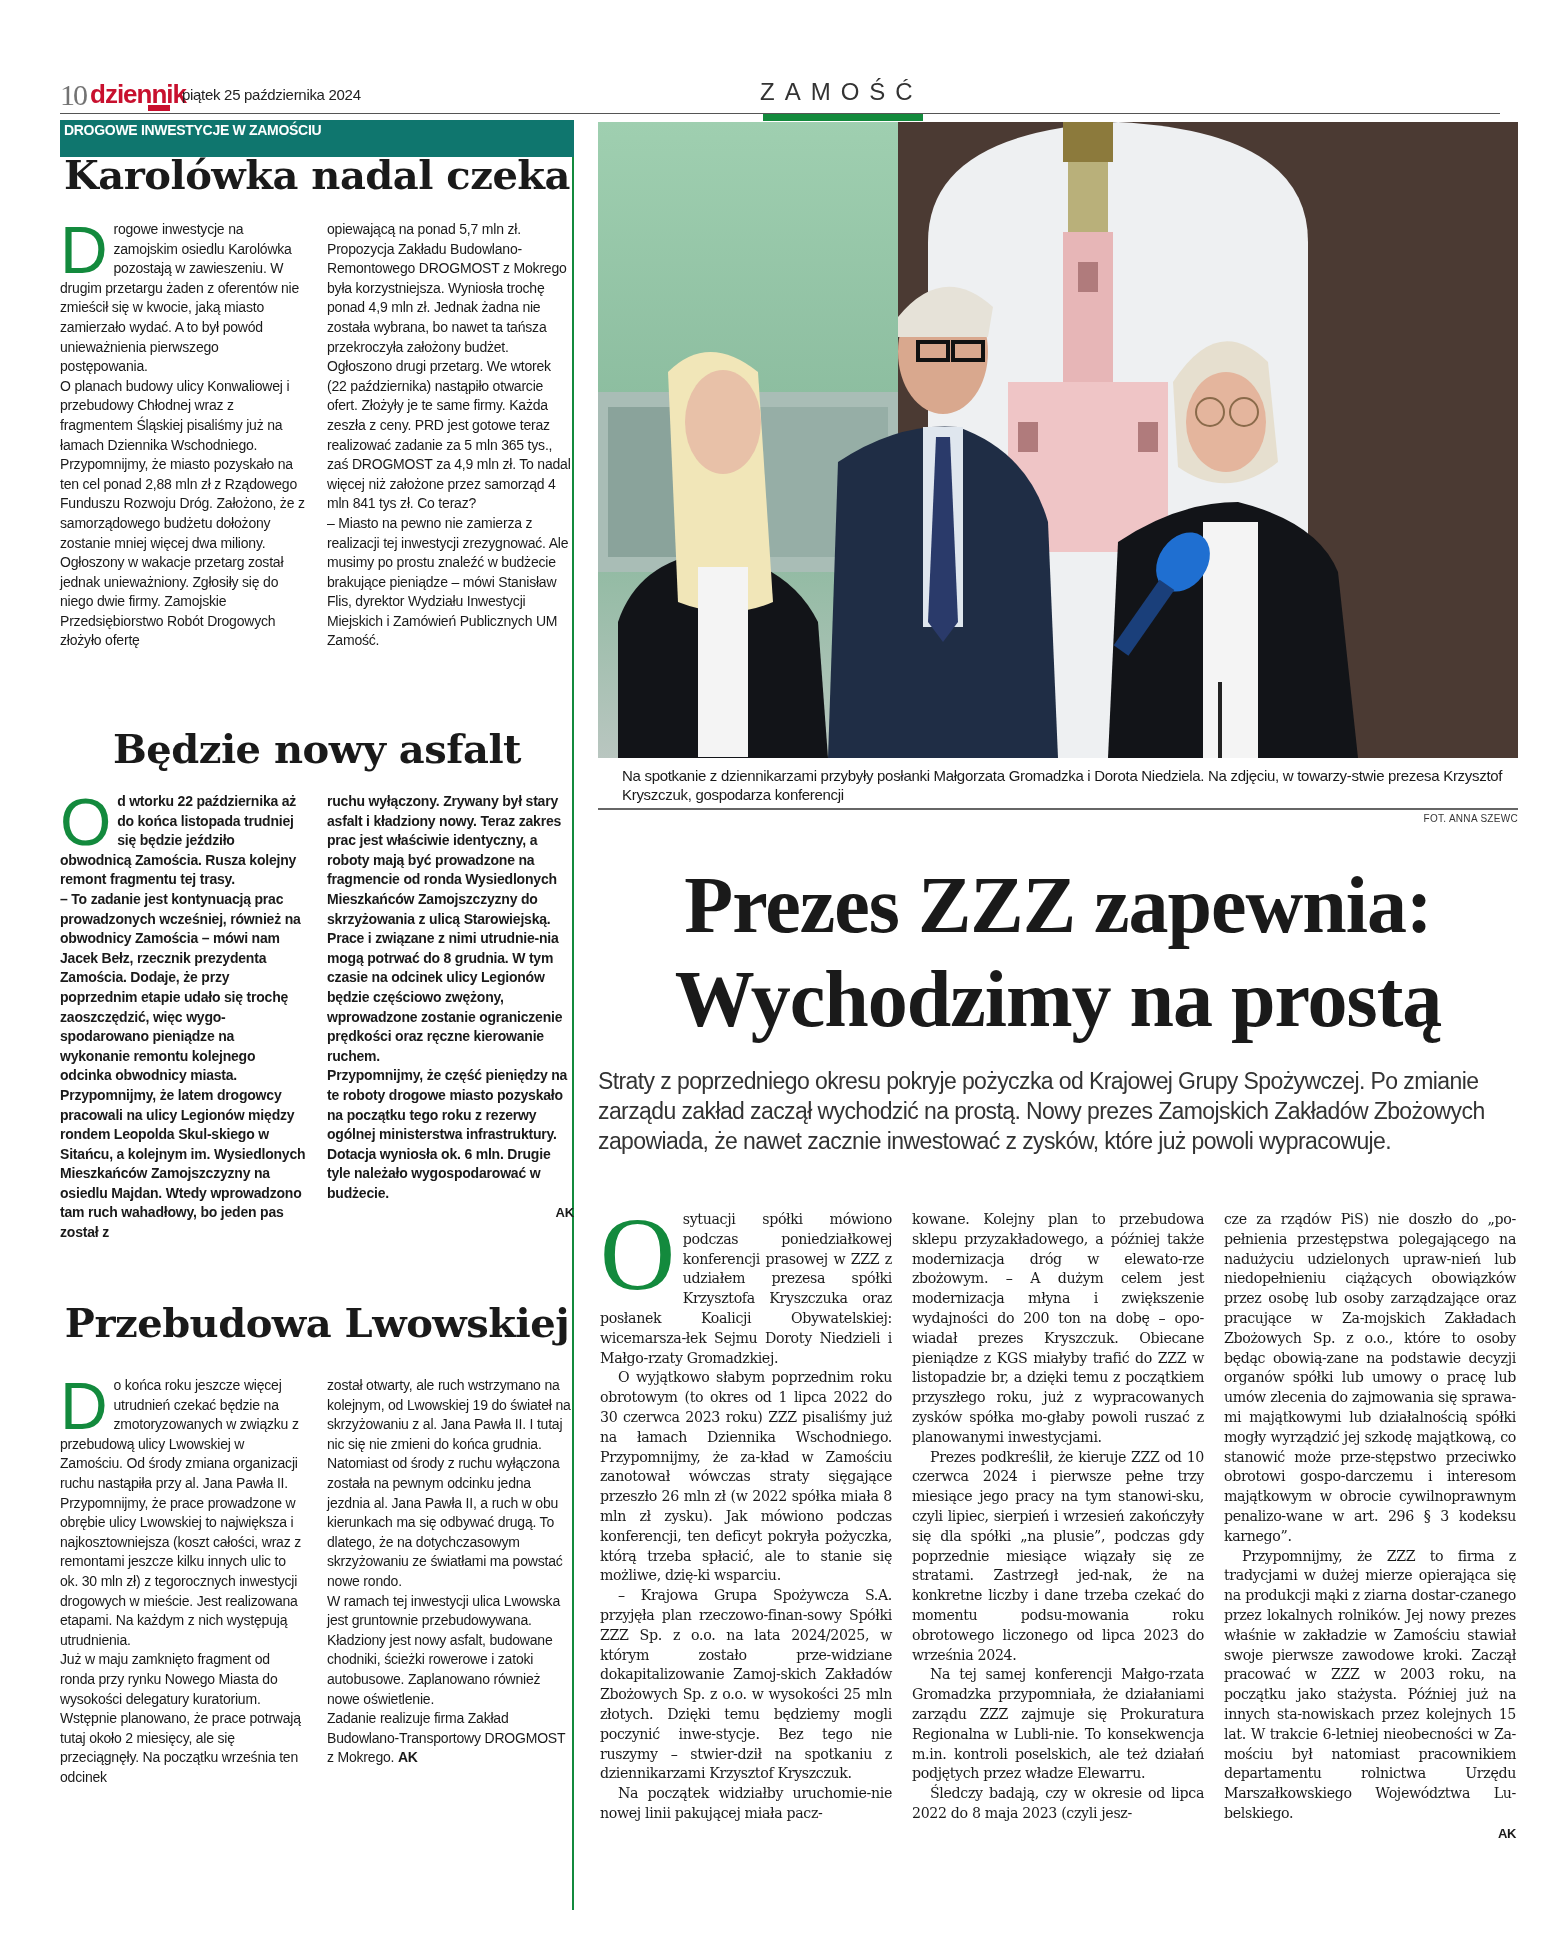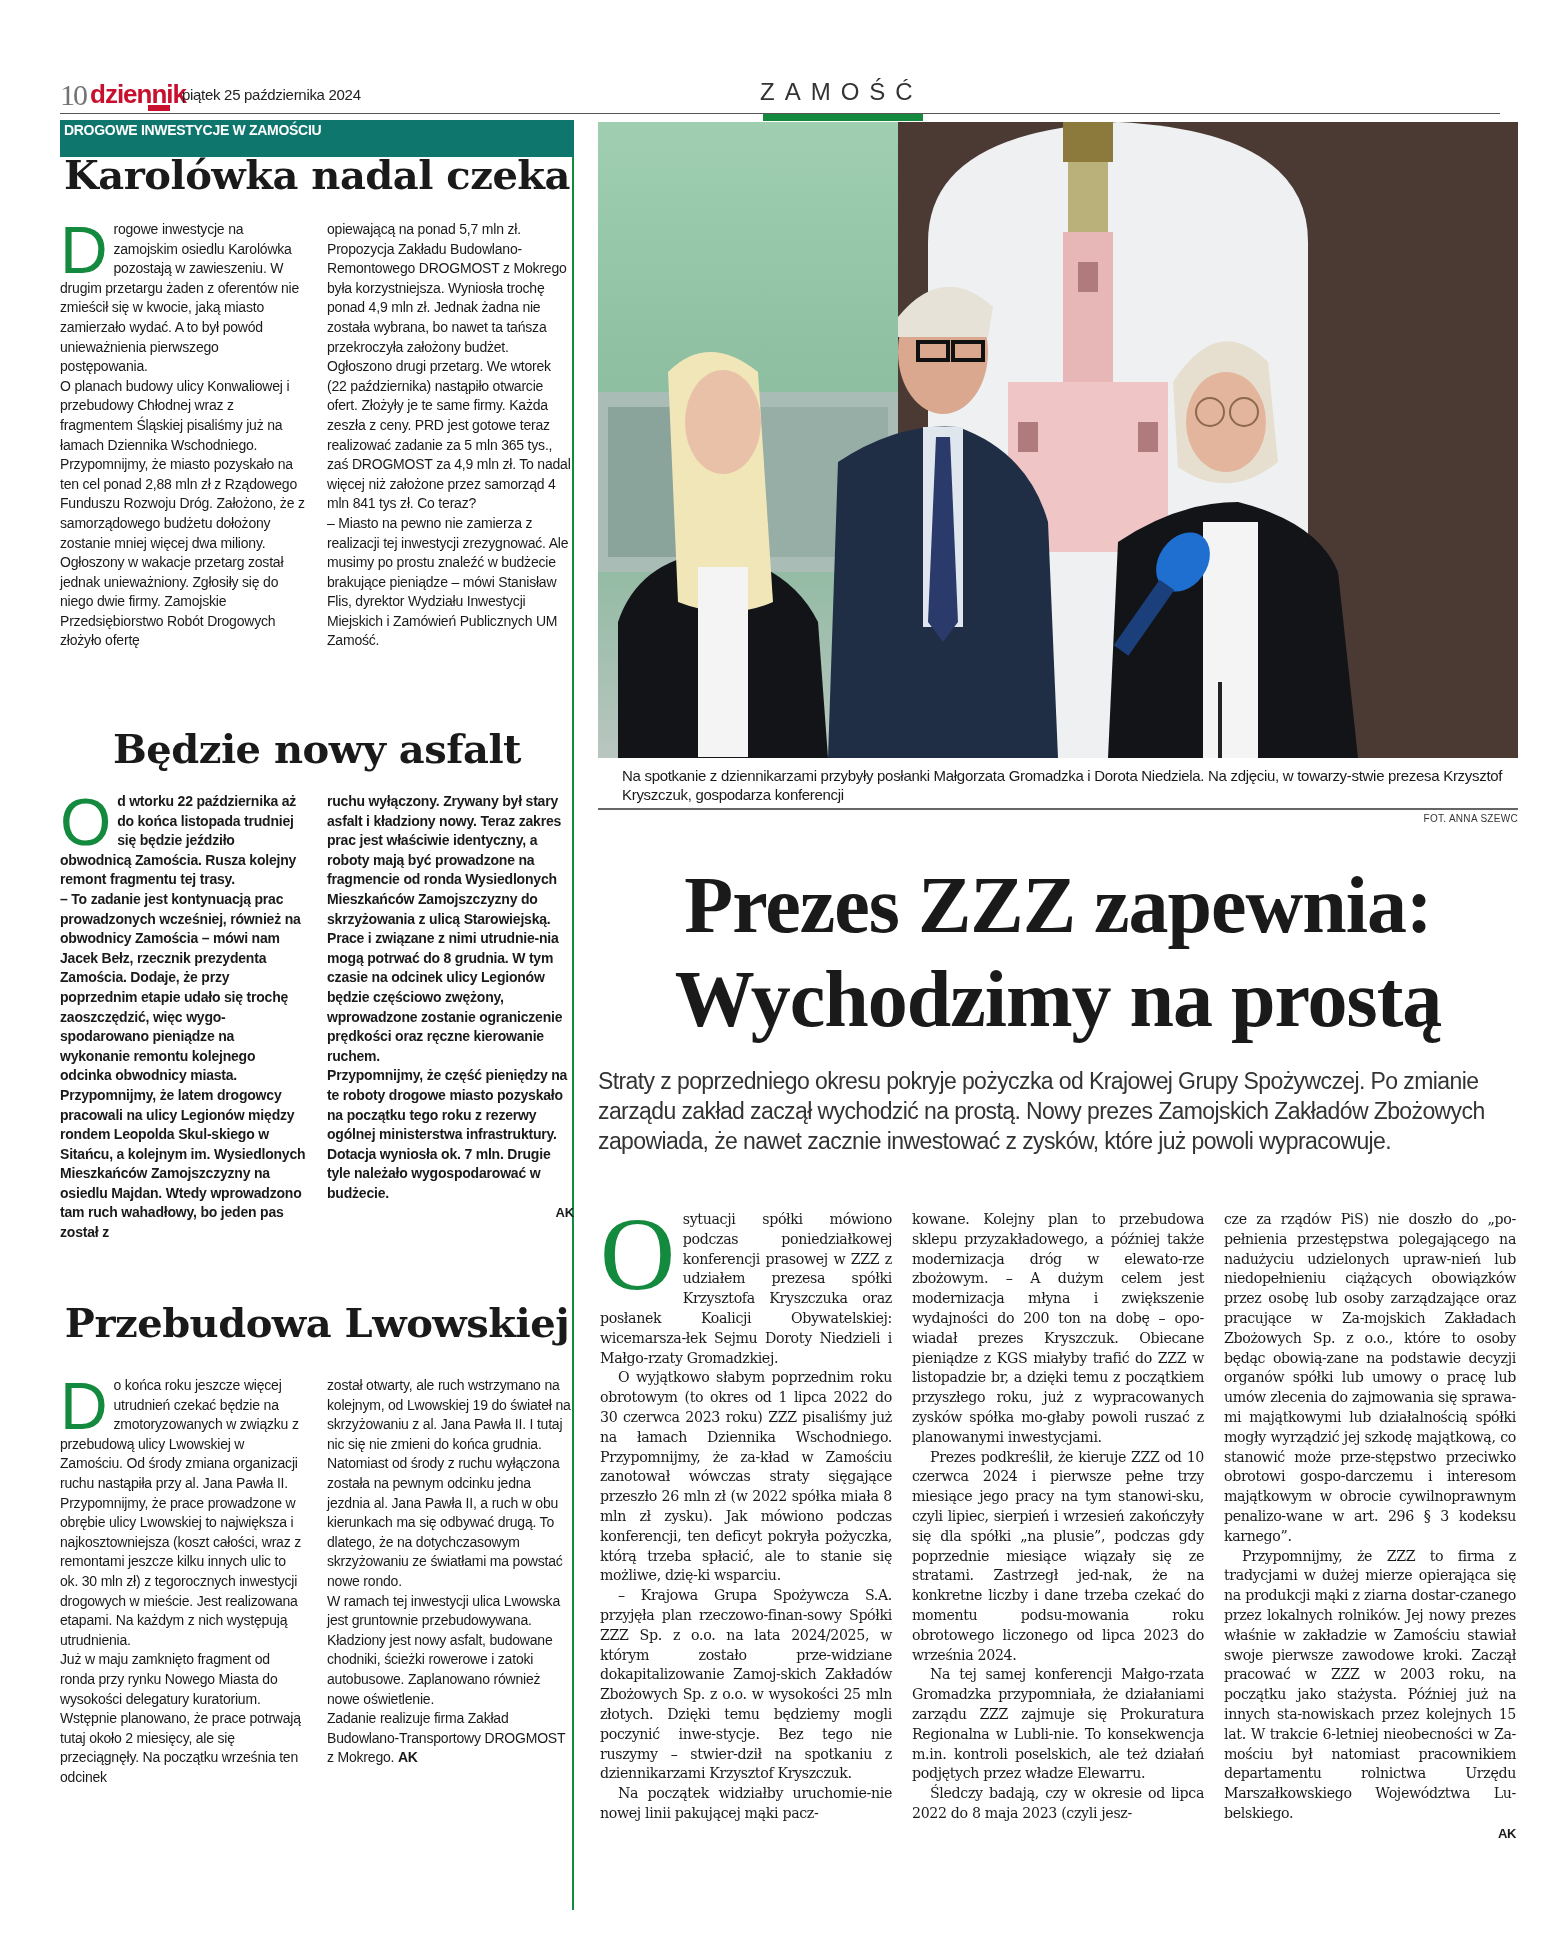--- a/index.html
+++ b/index.html
@@ -83,21 +83,21 @@
     <div class="cols2" style="margin-top:18px;">
       <div class="col bold">
         <span class="dropcap">O</span>
         <span class="para">d wtorku 22 października aż do końca listopada trudniej się będzie jeździło obwodnicą Zamościa. Rusza kolejny remont fragmentu tej trasy.</span>
         <span class="para"> – To zadanie jest kontynuacją prac prowadzonych wcześniej, również na obwodnicy Zamościa – mówi nam Jacek Bełz, rzecznik prezydenta Zamościa. Dodaje, że przy poprzednim etapie udało się trochę zaoszczędzić, więc wygo-spodarowano pieniądze na wykonanie remontu kolejnego odcinka obwodnicy miasta.</span>
         <span class="para">Przypomnijmy, że latem drogowcy pracowali na ulicy Legionów między rondem Leopolda Skul-skiego w Sitańcu, a kolejnym im. Wysiedlonych Mieszkańców Zamojszczyzny na osiedlu Majdan. Wtedy wprowadzono tam ruch wahadłowy, bo jeden pas został z</span>
       </div>
       <div class="col bold">
         <span class="para">ruchu wyłączony. Zrywany był stary asfalt i kładziony nowy. Teraz zakres prac jest właściwie identyczny, a roboty mają być prowadzone na fragmencie od ronda Wysiedlonych Mieszkańców Zamojszczyzny do skrzyżowania z ulicą Starowiejską.</span>
         <span class="para">Prace i związane z nimi utrudnie-nia mogą potrwać do 8 grudnia. W tym czasie na odcinek ulicy Legionów będzie częściowo zwężony, wprowadzone zostanie ograniczenie prędkości oraz ręczne kierowanie ruchem.</span>
-        <span class="para">Przypomnijmy, że część pieniędzy na te roboty drogowe miasto pozyskało na początku tego roku z rezerwy ogólnej ministerstwa infrastruktury. Dotacja wyniosła ok. 7 mln. Drugie tyle należało wygospodarować w budżecie.</span>
+        <span class="para">Przypomnijmy, że część pieniędzy na te roboty drogowe miasto pozyskało na początku tego roku z rezerwy ogólnej ministerstwa infrastruktury. Dotacja wyniosła ok. 6 mln. Drugie tyle należało wygospodarować w budżecie.</span>
         <div class="sign">AK</div>
       </div>
     </div>
   </div>
 
   <div class="story" style="top:1178px;">
     <h2 class="story-title">Przebudowa Lwowskiej</h2>
     <div class="cols2" style="margin-top:28px;">
       <div class="col">
         <span class="dropcap">D</span>
@@ -175,21 +175,21 @@
 </h1>
 
 <p class="lead">Straty z poprzedniego okresu pokryje pożyczka od Krajowej Grupy Spożywczej. Po zmianie zarządu zakład zaczął wychodzić na prostą. Nowy prezes Zamojskich Zakładów Zbożowych zapowiada, że nawet zacznie inwestować z zysków, które już powoli wypracowuje.</p>
 
 <div class="main-body">
   <div class="col">
     <span class="dropcap-big">O</span>
     <p>sytuacji spółki mówiono podczas poniedziałkowej konferencji prasowej w ZZZ z udziałem prezesa spółki Krzysztofa Kryszczuka oraz posłanek Koalicji Obywatelskiej: wicemarsza-łek Sejmu Doroty Niedzieli i Małgo-rzaty Gromadzkiej.</p>
     <p class="indent">O wyjątkowo słabym poprzednim roku obrotowym (to okres od 1 lipca 2022 do 30 czerwca 2023 roku) ZZZ pisaliśmy już na łamach Dziennika Wschodniego. Przypomnijmy, że za-kład w Zamościu zanotował wówczas straty sięgające przeszło 26 mln zł (w 2022 spółka miała 8 mln zł zysku). Jak mówiono podczas konferencji, ten deficyt pokryła pożyczka, którą trzeba spłacić, ale to stanie się możliwe, dzię-ki wsparciu.</p>
     <p class="indent">– Krajowa Grupa Spożywcza S.A. przyjęła plan rzeczowo-finan-sowy Spółki ZZZ Sp. z o.o. na lata 2024/2025, w którym zostało prze-widziane dokapitalizowanie Zamoj-skich Zakładów Zbożowych Sp. z o.o. w wysokości 25 mln złotych. Dzięki temu będziemy mogli poczynić inwe-stycje. Bez tego nie ruszymy – stwier-dził na spotkaniu z dziennikarzami Krzysztof Kryszczuk.</p>
-    <p class="indent">Na początek widziałby uruchomie-nie nowej linii pakującej mąki pacz-</p>
+    <p class="indent">Na początek widziałby uruchomie-nie nowej linii pakującej miała pacz-</p>
   </div>
   <div class="col">
     <p>kowane. Kolejny plan to przebudowa sklepu przyzakładowego, a później także modernizacja dróg w elewato-rze zbożowym. – A dużym celem jest modernizacja młyna i zwiększenie wydajności do 200 ton na dobę – opo-wiadał prezes Kryszczuk. Obiecane pieniądze z KGS miałyby trafić do ZZZ w listopadzie br, a dzięki temu z początkiem przyszłego roku, już z wypracowanych zysków spółka mo-głaby powoli ruszać z planowanymi inwestycjami.</p>
     <p class="indent">Prezes podkreślił, że kieruje ZZZ od 10 czerwca 2024 i pierwsze pełne trzy miesiące jego pracy na tym stanowi-sku, czyli lipiec, sierpień i wrzesień zakończyły się dla spółki „na plusie”, podczas gdy poprzednie miesiące wiązały się ze stratami. Zastrzegł jed-nak, że na konkretne liczby i dane trzeba czekać do momentu podsu-mowania roku obrotowego liczonego od lipca 2023 do września 2024.</p>
     <p class="indent">Na tej samej konferencji Małgo-rzata Gromadzka przypomniała, że działaniami zarządu ZZZ zajmuje się Prokuratura Regionalna w Lubli-nie. To konsekwencja m.in. kontroli poselskich, ale też działań podjętych przez władze Elewarru.</p>
     <p class="indent">Śledczy badają, czy w okresie od lipca 2022 do 8 maja 2023 (czyli jesz-</p>
   </div>
   <div class="col">
     <p>cze za rządów PiS) nie doszło do „po-pełnienia przestępstwa polegającego na nadużyciu udzielonych upraw-nień lub niedopełnieniu ciążących obowiązków przez osobę lub osoby zarządzające oraz pracujące w Za-mojskich Zakładach Zbożowych Sp. z o.o., które to osoby będąc obowią-zane na podstawie decyzji organów spółki lub umowy o pracę lub umów zlecenia do zajmowania się sprawa-mi majątkowymi lub działalnością spółki mogły wyrządzić jej szkodę majątkową, co stanowić może prze-stępstwo przeciwko obrotowi gospo-darczemu i interesom majątkowym w obrocie cywilnoprawnym penalizo-wane w art. 296 § 3 kodeksu karnego”.</p>
     <p class="indent">Przypomnijmy, że ZZZ to firma z tradycjami w dużej mierze opierająca się na produkcji mąki z ziarna dostar-czanego przez lokalnych rolników. Jej nowy prezes właśnie w zakładzie w Zamościu stawiał swoje pierwsze zawodowe kroki. Zaczął pracować w ZZZ w 2003 roku, na początku jako stażysta. Później już na innych sta-nowiskach przez kolejnych 15 lat. W trakcie 6-letniej nieobecności w Za-mościu był natomiast pracownikiem departamentu rolnictwa Urzędu Marszałkowskiego Województwa Lu-belskiego.</p>

